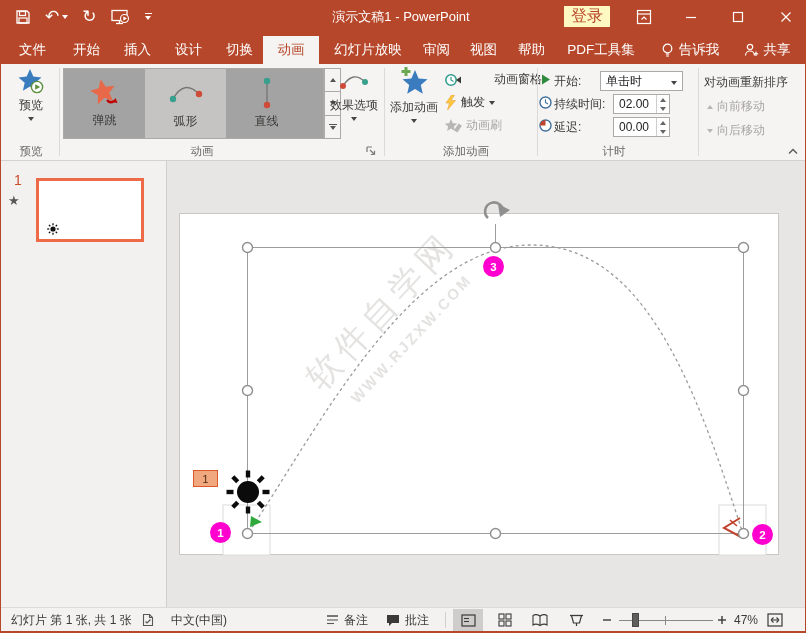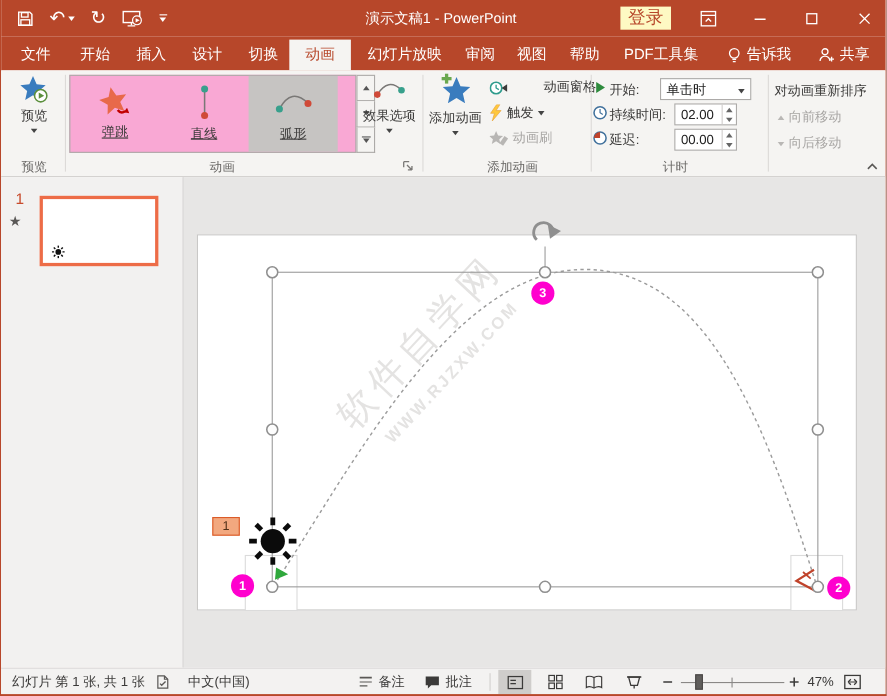--- a/index.html
+++ b/index.html
@@ -26,21 +26,21 @@
   .tabrow{ position:absolute; left:0; top:33px; width:100%; height:31px; background:#B7472A; }
   .tab{ position:absolute; top:3px; height:28px; display:flex; align-items:center; justify-content:center; color:#fff; font-size:13.5px; }
   .tab.active{ background:#F5F4F2; color:#B7472A; }
   .tab .ticon{ margin-right:5px; display:inline-flex; }
   
   .ribbon{ position:absolute; left:0; top:64px; width:100%; height:97px; background:#F5F4F2; border-bottom:1px solid #D4D2D0; }
   .vsep{ position:absolute; top:4px; height:88px; width:1px; background:#DCDAD8; }
   .group-label{ position:absolute; top:80px; font-size:11.5px; color:#6A6866; text-align:center; }
   .bigbtn{ position:absolute; display:flex; flex-direction:column; align-items:center; }
   .bigbtn .lbl{ margin-top:3px; font-size:12px; color:#3B3A39; }
-  .gallery{ position:absolute; left:62px; top:4px; width:261px; height:71px; background:#f9a8d4; border:1px solid #ACAAA8; display:flex;text-decoration:underline; }
+  .gallery{ position:absolute; left:62px; top:4px; width:261px; height:71px; background:#a3a3a3; border:1px solid #ACAAA8; display:flex; }
   .gal-item{ width:81px; height:69px; display:flex; flex-direction:column; align-items:center; justify-content:center; }
   .gal-item.selected{ background:#C6C4C2; }
   .gal-item .lbl{ margin-top:4px; font-size:12px; }
   .gal-scroll{ position:absolute; left:323px; top:4px; width:17px; height:71px; display:flex; flex-direction:column; }
   .gal-scroll .sb{ flex:1; border:1px solid #ACAAA8; border-top:none; background:#F5F4F2; display:flex; align-items:center; justify-content:center; flex-direction:column; gap:1px;}
   .gal-scroll .sb:first-child{ border-top:1px solid #ACAAA8; }
   .tri-up{ width:0;height:0;border-left:3.5px solid transparent;border-right:3.5px solid transparent;border-bottom:4px solid #555; }
   .tri-dn{ width:0;height:0;border-left:3.5px solid transparent;border-right:3.5px solid transparent;border-top:4px solid #555; }
   .minibar{ width:8px;height:1px;background:#555; }
   .smallbtn{ position:absolute; display:flex; align-items:center; gap:4px; font-size:12px; color:#3B3A39; white-space:nowrap; }
@@ -186,35 +186,35 @@
 
     <div class="gallery">
       <div class="gal-item">
         <svg width="30" height="30" viewBox="0 0 30 30">
           <polygon points="13,1 16.6,9.4 25.5,10.2 18.8,16 20.8,24.8 13,20 5.2,24.8 7.2,16 0.5,10.2 9.4,9.4" fill="#E8694A" transform="rotate(-12 13 13)"></polygon>
           <path d="M17 22 q3 4 7 1" fill="none" stroke="#C00000" stroke-width="2.2"></path>
           <polygon points="25.5,20 27.5,25 22.5,24" fill="#C00000"></polygon>
         </svg>
         <span class="lbl">弹跳</span>
       </div>
+      <div class="gal-item selected">
+        <svg width="36" height="32" viewBox="0 0 36 32">
+          <path d="M5 22 Q 16 2 31 17" fill="none" stroke="#7A7876" stroke-width="1.4"></path>
+          <circle cx="5" cy="22" r="3.2" fill="#38A08C"></circle>
+          <circle cx="31" cy="17" r="3.2" fill="#D04A38"></circle>
+        </svg>
+        <span class="lbl">弧形</span>
+      </div>
       <div class="gal-item">
         <svg width="12" height="32" viewBox="0 0 12 32">
           <line x1="6" y1="5" x2="6" y2="27" stroke="#7A7876" stroke-width="1.4"></line>
           <circle cx="6" cy="4" r="3.2" fill="#38A08C"></circle>
           <circle cx="6" cy="28" r="3.2" fill="#D04A38"></circle>
         </svg>
         <span class="lbl">直线</span>
-      </div>
-      <div class="gal-item selected">
-        <svg width="36" height="32" viewBox="0 0 36 32">
-          <path d="M5 22 Q 16 2 31 17" fill="none" stroke="#7A7876" stroke-width="1.4"></path>
-          <circle cx="5" cy="22" r="3.2" fill="#38A08C"></circle>
-          <circle cx="31" cy="17" r="3.2" fill="#D04A38"></circle>
-        </svg>
-        <span class="lbl">弧形</span>
       </div>
     </div>
     <div class="gal-scroll">
       <div class="sb">
           <span class="tri-up"></span>
         </div>
       <div class="sb">
           <span class="tri-dn"></span>
         </div>
       <div class="sb">

